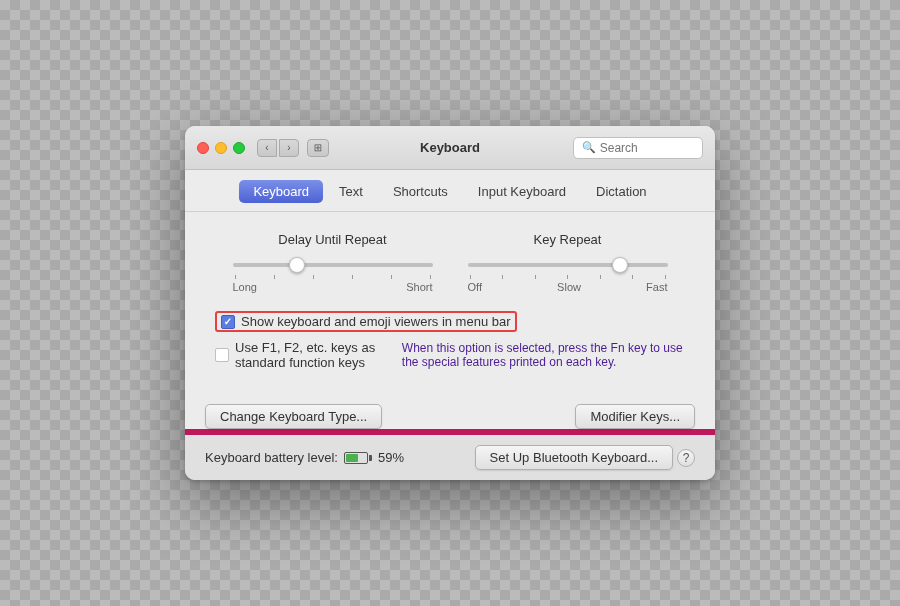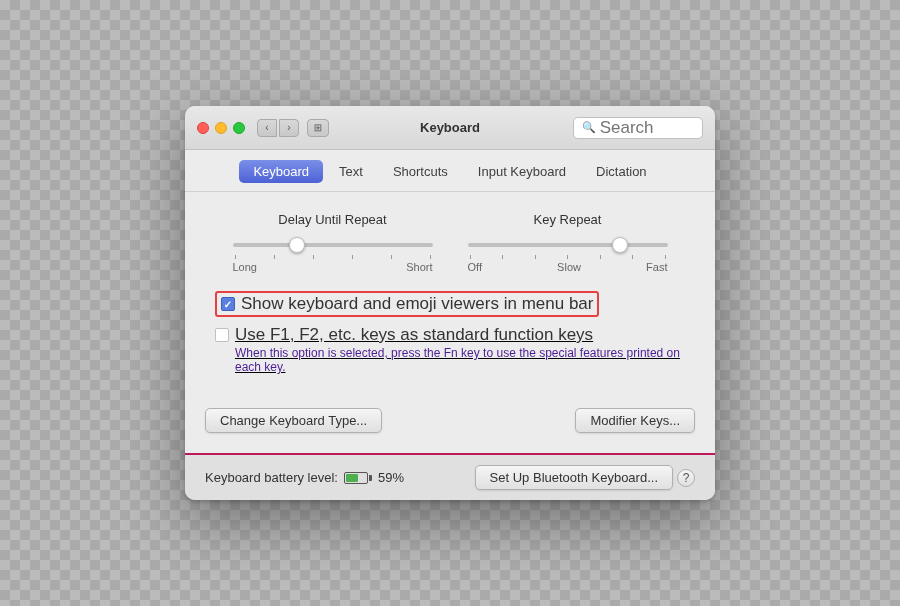--- a/index.html
+++ b/index.html
@@ -132,21 +132,21 @@
     .search-box .search-icon-inner {
       color: #999;
       font-size: 11px;
       margin-right: 4px;
     }
 
     .search-box input {
       border: none;
       outline: none;
       background: transparent;
-      font-size: 17px;
+      font-size: 12px;
       color: #999;
       width: 100%;
     }
 
     
     .tabbar {
       background: #ececec;
       display: flex;
       justify-content: center;
       gap: 2px;
@@ -271,59 +271,59 @@
       font-size: 10px;
       font-weight: bold;
     }
 
     .checkbox.unchecked {
       background: white;
       border: 1px solid #c0c0c0;
     }
 
     .checkbox-label {
-      font-size: 17px;
+      font-size: 13px;
       color: #333;
     }
 
     .checkbox-row-highlighted .checkbox-wrapper {
       border: 2px solid #e84040;
       border-radius: 3px;
       padding: 1px 4px;
     }
 
     .sublabel {
       font-size: 12px;
       color: #4c1d95;
       margin-top: 1px;
       padding-left: 20px;
     }
 
     
     .bottom-buttons {
       display: flex;
       justify-content: space-between;
-      padding: 16px 20px 20px;
+      padding: 16px 20px 0;
     }
 
     .mac-button {
       background: linear-gradient(to bottom, #f5f5f5, #e0e0e0);
       border: 1px solid #b0b0b0;
       border-radius: 5px;
       padding: 4px 14px;
       font-size: 13px;
       color: #333;
       cursor: pointer;
       box-shadow: 0 1px 2px rgba(0,0,0,0.1);
     }
 
     
     .statusbar {
       background: #e0e0e0;
-      border-top: 2px solid #be185d;
+      border-top: 6px solid #be185d;
       padding: 10px 20px;
       display: flex;
       align-items: center;
       justify-content: space-between;
     }
 
     .battery-section {
       display: flex;
       align-items: center;
       gap: 6px;
@@ -484,21 +484,21 @@
 
     <div class="options-section">
 
       <div class="checkbox-row checkbox-row-highlighted">
         <div class="checkbox-wrapper">
           <div class="checkbox checked"></div>
           <span class="checkbox-label">Show keyboard and emoji viewers in menu bar</span>
         </div>
       </div>
 
-      <div class="checkbox-row" style="flex-direction: column; text-decoration: underline;">
+      <div class="checkbox-row" style="flex-direction: row;">
         <div class="checkbox-wrapper">
           <div class="checkbox unchecked"></div>
           <span class="checkbox-label">Use F1, F2, etc. keys as standard function keys</span>
         </div>
         <div class="sublabel">When this option is selected, press the Fn key to use the special features printed on each key.</div>
       </div>
     </div>
   </div>
 
   <div class="bottom-buttons">

